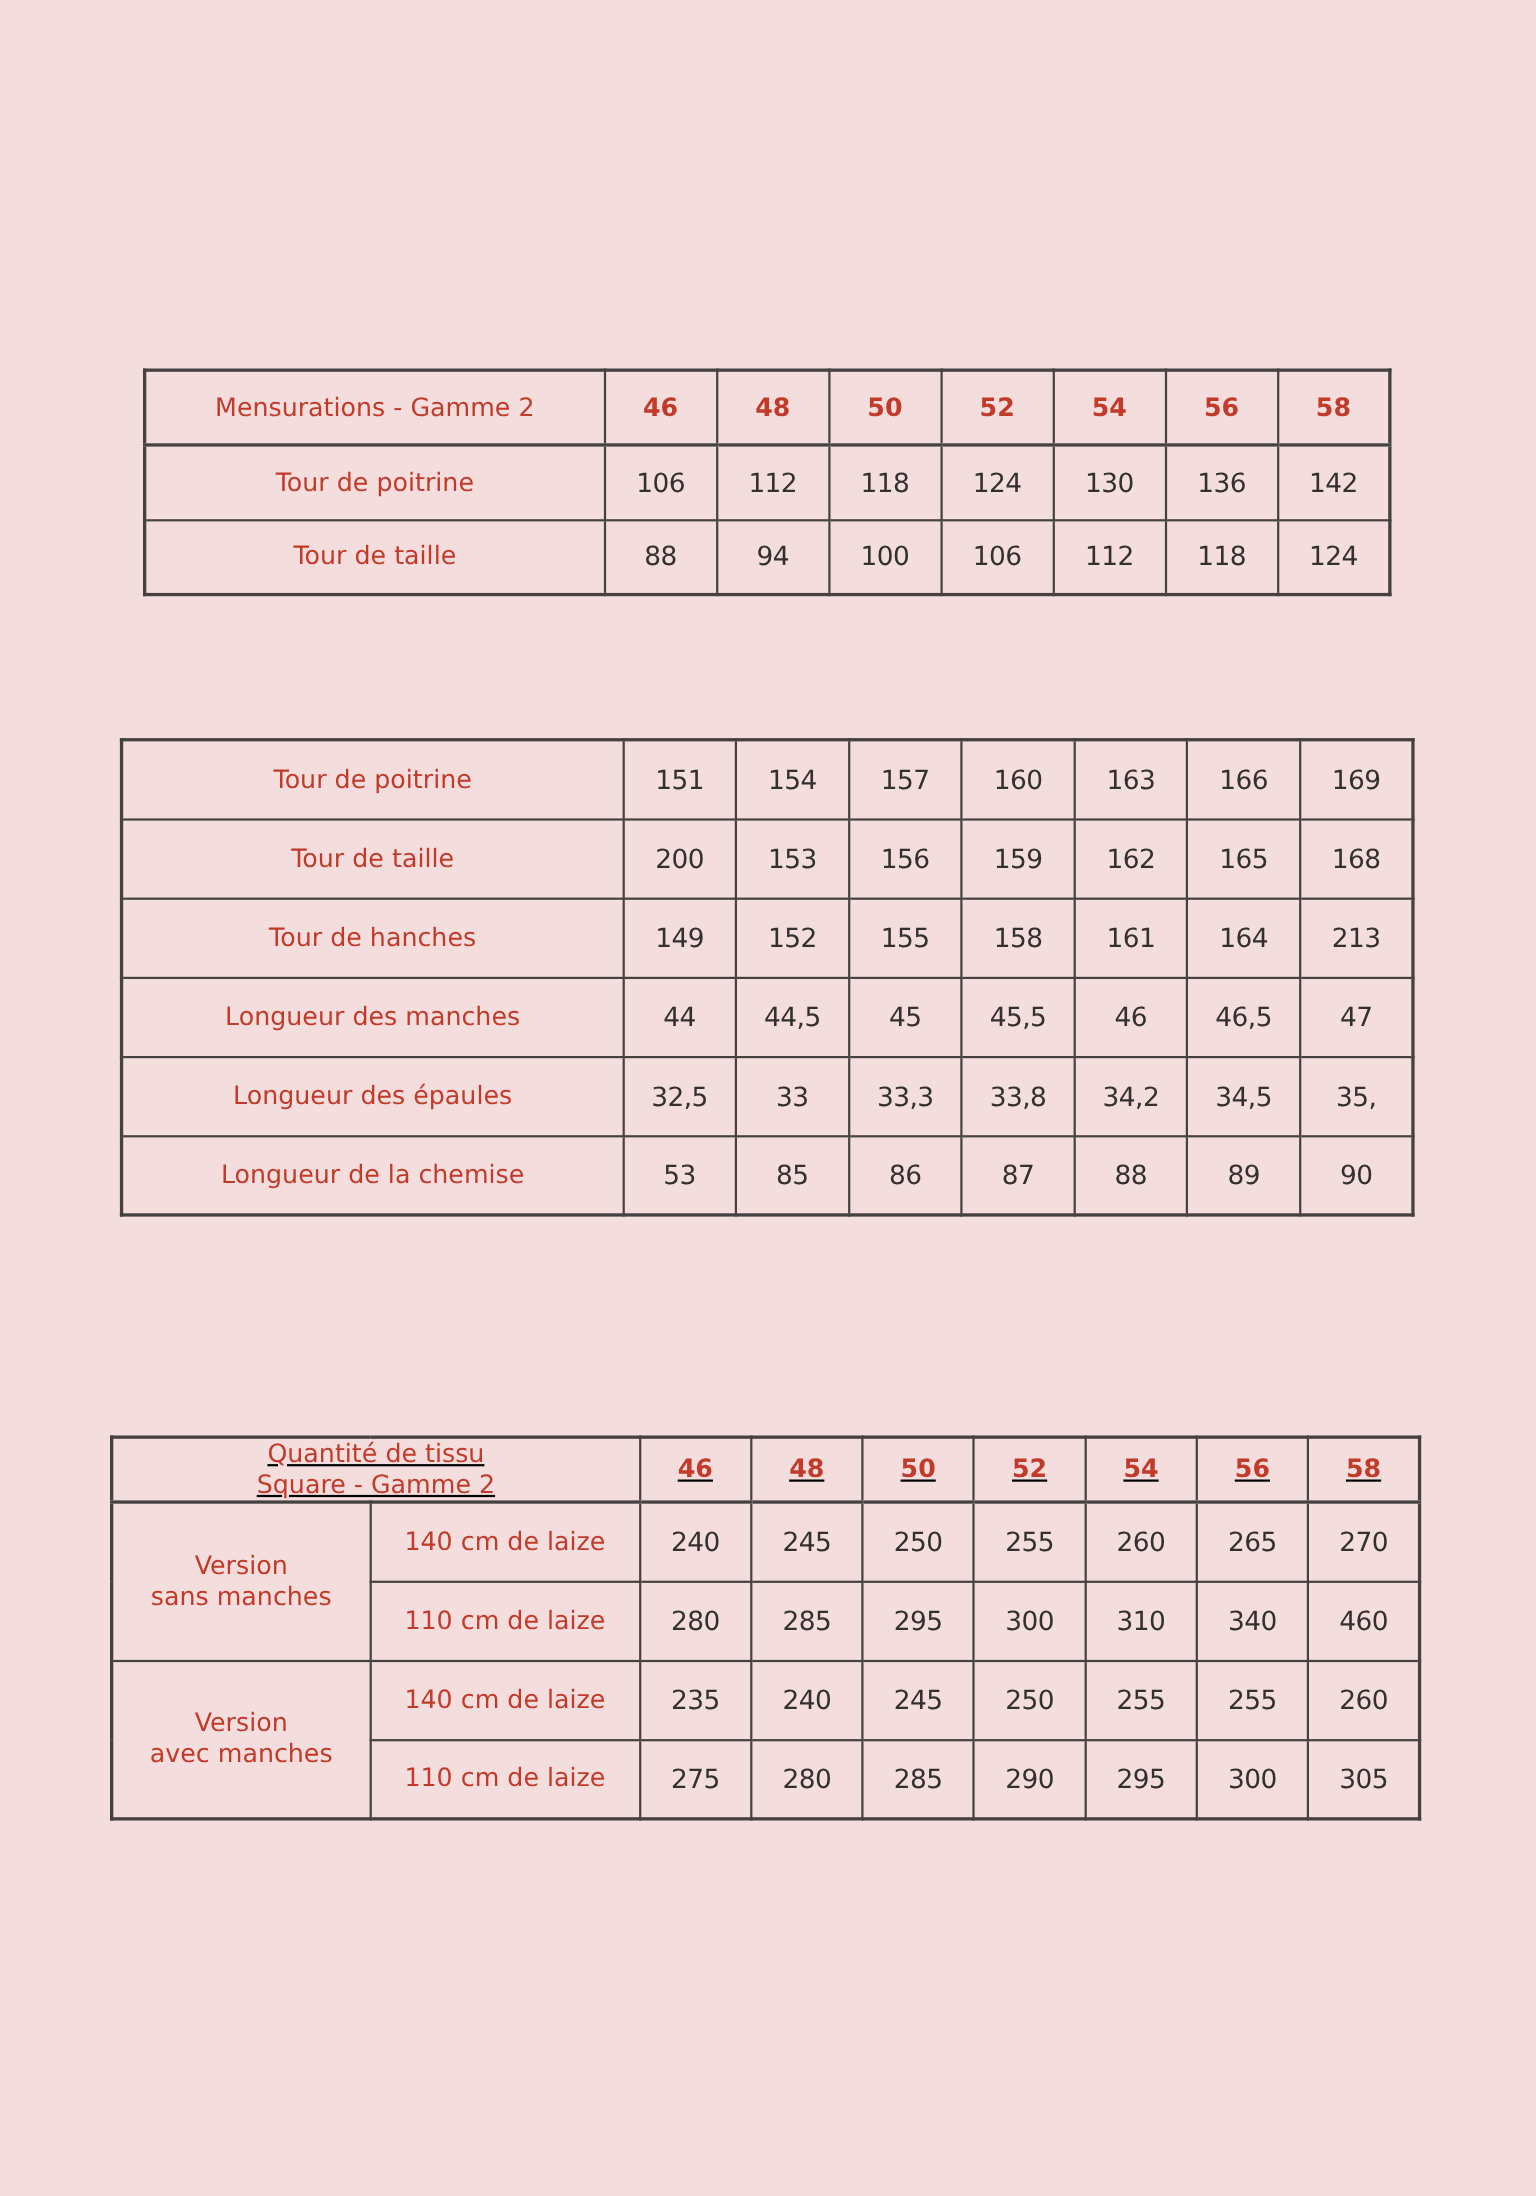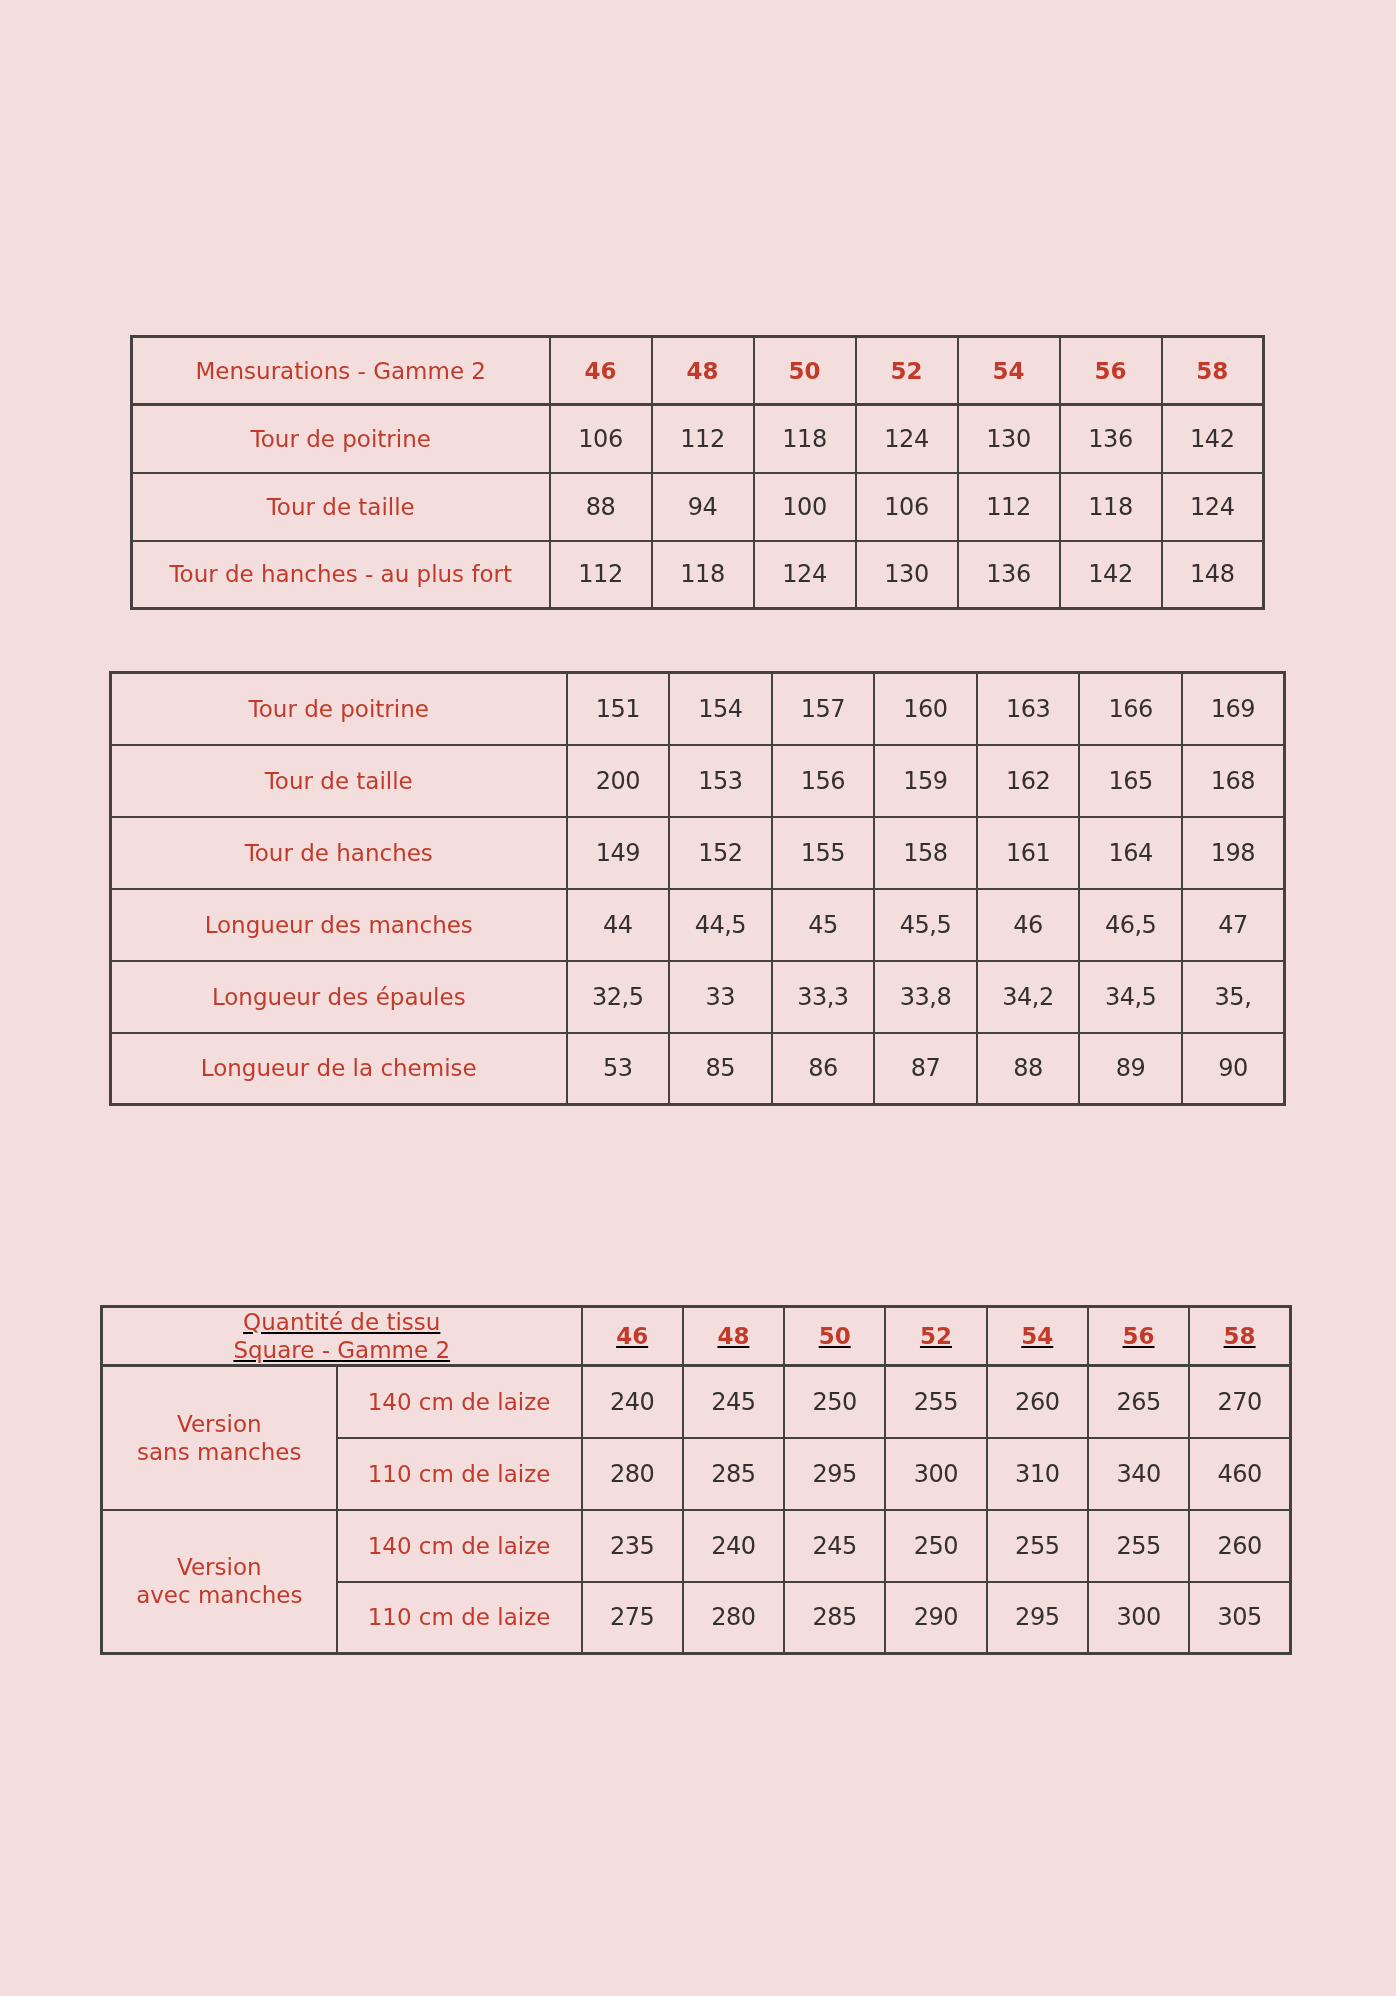--- a/index.html
+++ b/index.html
@@ -72,30 +72,20 @@
     <tr>
       <td class="l">Tour de taille</td>
       <td class="v">88</td>
       <td class="v">94</td>
       <td class="v">100</td>
       <td class="v">106</td>
       <td class="v">112</td>
       <td class="v">118</td>
       <td class="v">124</td>
     </tr>
-    <tr>
-      <td class="l">Tour de hanches - au plus fort</td>
-      <td class="v">112</td>
-      <td class="v">118</td>
-      <td class="v">124</td>
-      <td class="v">130</td>
-      <td class="v">136</td>
-      <td class="v">142</td>
-      <td class="v">148</td>
-    </tr>
   </tbody>
 </table>
 
 <table class="tbl t2">
   <colgroup>
       <col style="width:456px">
       <col span="7">
     </colgroup>
   <tbody>
     <tr>
@@ -119,21 +109,21 @@
       <td class="v">168</td>
     </tr>
     <tr>
       <td class="l">Tour de hanches</td>
       <td class="v">149</td>
       <td class="v">152</td>
       <td class="v">155</td>
       <td class="v">158</td>
       <td class="v">161</td>
       <td class="v">164</td>
-      <td class="v">198</td>
+      <td class="v">213</td>
     </tr>
     <tr>
       <td class="l">Longueur des manches</td>
       <td class="v">44</td>
       <td class="v">44,5</td>
       <td class="v">45</td>
       <td class="v">45,5</td>
       <td class="v">46</td>
       <td class="v">46,5</td>
       <td class="v">47</td>

